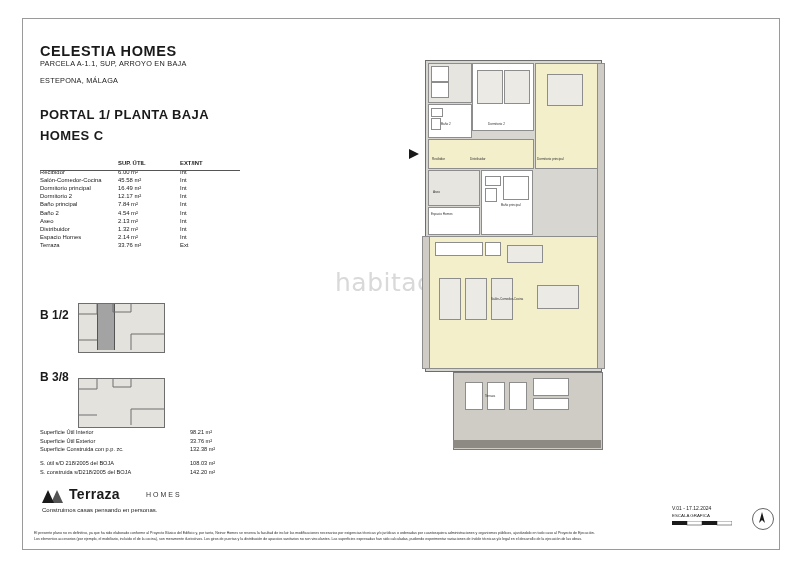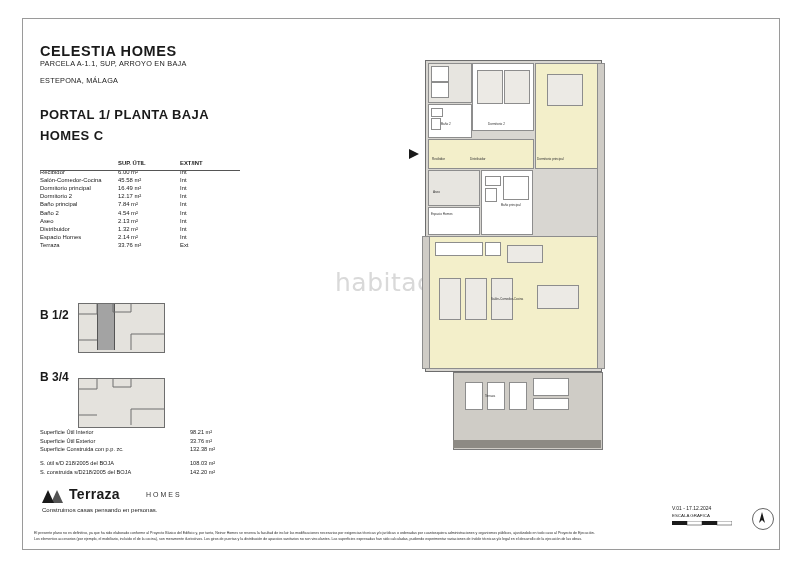--- a/index.html
+++ b/index.html
@@ -140,21 +140,21 @@
   <div class="keyplan kp1">
     <div class="kp-hl" style="left:18px;top:0;width:16px;height:46px;"></div>
     <svg width="85" height="48" style="position:absolute;left:0;top:0;">
       <polyline points="0,10 18,10 18,0" fill="none" stroke="#6e6e6e" stroke-width="1"></polyline>
       <polyline points="34,0 34,8 52,8 52,0" fill="none" stroke="#6e6e6e" stroke-width="1"></polyline>
       <polyline points="52,46 52,30 85,30" fill="none" stroke="#6e6e6e" stroke-width="1"></polyline>
       <line x1="0" y1="36" x2="18" y2="36" stroke="#6e6e6e" stroke-width="1"></line>
     </svg>
   </div>
 
-  <div class="blk b34">B 3/4</div>
+  <div class="blk b34">B 3/8</div>
   <div class="keyplan kp2">
     <svg width="85" height="48" style="position:absolute;left:0;top:0;">
       <polyline points="0,10 18,10 18,0" fill="none" stroke="#6e6e6e" stroke-width="1"></polyline>
       <polyline points="34,0 34,8 52,8 52,0" fill="none" stroke="#6e6e6e" stroke-width="1"></polyline>
       <polyline points="52,46 52,30 85,30" fill="none" stroke="#6e6e6e" stroke-width="1"></polyline>
       <line x1="0" y1="36" x2="18" y2="36" stroke="#6e6e6e" stroke-width="1"></line>
     </svg>
   </div>
 
   <div class="totals">

